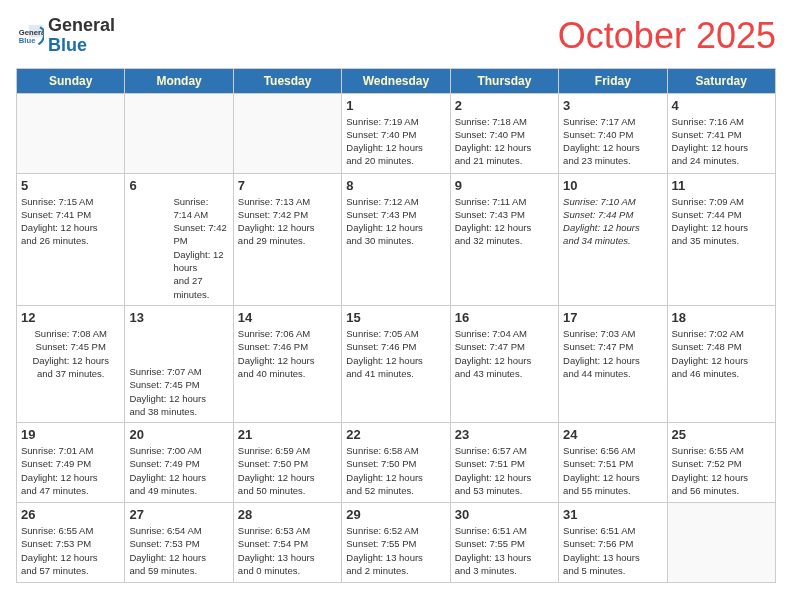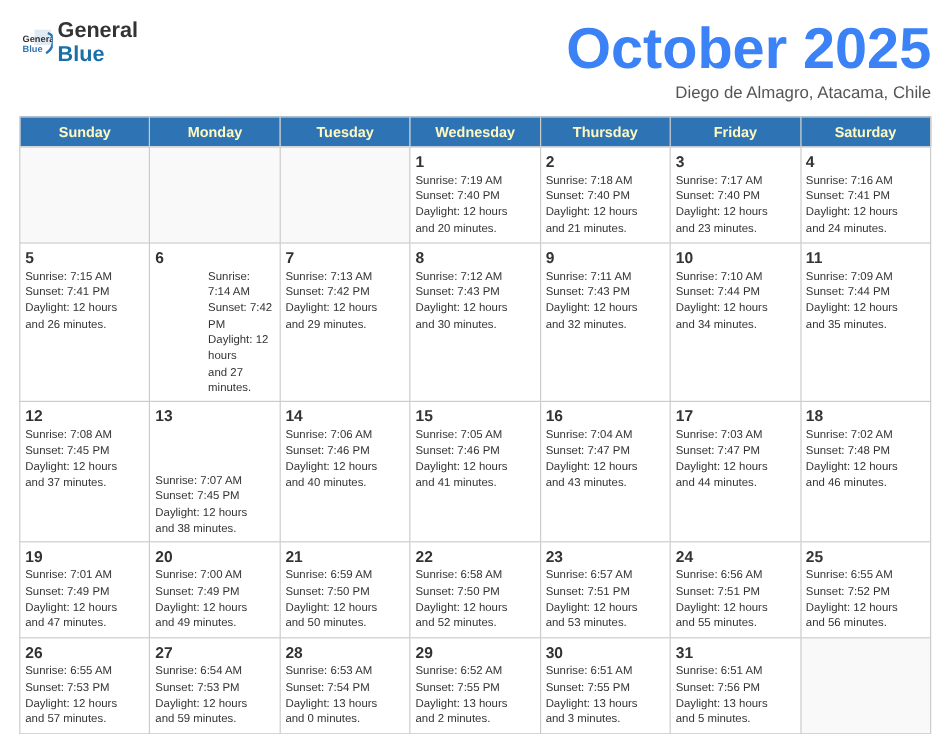--- a/index.html
+++ b/index.html
@@ -29,23 +29,23 @@
     .logo-blue { color: #1a6fa8; }
     .logo-icon {
       width: 28px;
       height: 28px;
       margin-right: 4px;
     }
     .title-block {
       text-align: right;
     }
     .month-title {
-      font-size: 48px;
-      font-weight: bold;
-      color: #3b82f6;
+      font-size: 36px;
+      font-weight: normal;
+      color: #ef4444;
       line-height: 1.1;
     }
     .subtitle {
       font-size: 14px;
       color: #555;
     }
     table {
       width: 100%;
       border-collapse: collapse;
       font-size: 10px;
@@ -99,21 +99,20 @@
     <div>
       <div class="logo-text">
         <span class="logo-general">General</span>
         <br>
         <span class="logo-blue">Blue</span>
       </div>
     </div>
   </div>
   <div class="title-block">
     <div class="month-title">October 2025</div>
-    <div class="subtitle">Diego de Almagro, Atacama, Chile</div>
   </div>
 </div>
 
 <table>
   <thead>
     <tr>
     <th>Sunday</th>
         <th>Monday</th>
         <th>Tuesday</th>
         <th>Wednesday</th>
@@ -187,37 +186,37 @@
         </td>
         <td>
           <span class="day-num">9</span>
           <div class="day-info" style="white-space: pre-line;">Sunrise: 7:11 AM
 Sunset: 7:43 PM
 Daylight: 12 hours
 and 32 minutes.</div>
         </td>
         <td>
           <span class="day-num">10</span>
-          <div class="day-info" style="white-space: pre-line;">Sunrise: 7:10 AM
+          <div class="day-info" style="white-space: pre-line; font-style: italic;">Sunrise: 7:10 AM
 Sunset: 7:44 PM
 Daylight: 12 hours
 and 34 minutes.</div>
         </td>
         <td>
           <span class="day-num">11</span>
           <div class="day-info" style="white-space: pre-line;">Sunrise: 7:09 AM
 Sunset: 7:44 PM
 Daylight: 12 hours
 and 35 minutes.</div>
         </td>
       </tr>
       <tr>
         <td>
           <span class="day-num">12</span>
-          <div class="day-info" style="white-space: pre-line;">Sunrise: 7:08 AM
+          <div class="day-info" style="white-space: pre-line; text-align: center;">Sunrise: 7:08 AM
 Sunset: 7:45 PM
 Daylight: 12 hours
 and 37 minutes.</div>
         </td>
         <td>
           <span class="day-num">13</span>
           <div class="day-info" style="white-space: pre-line; margin-top: 40px;">Sunrise: 7:07 AM
 Sunset: 7:45 PM
 Daylight: 12 hours
 and 38 minutes.</div>

